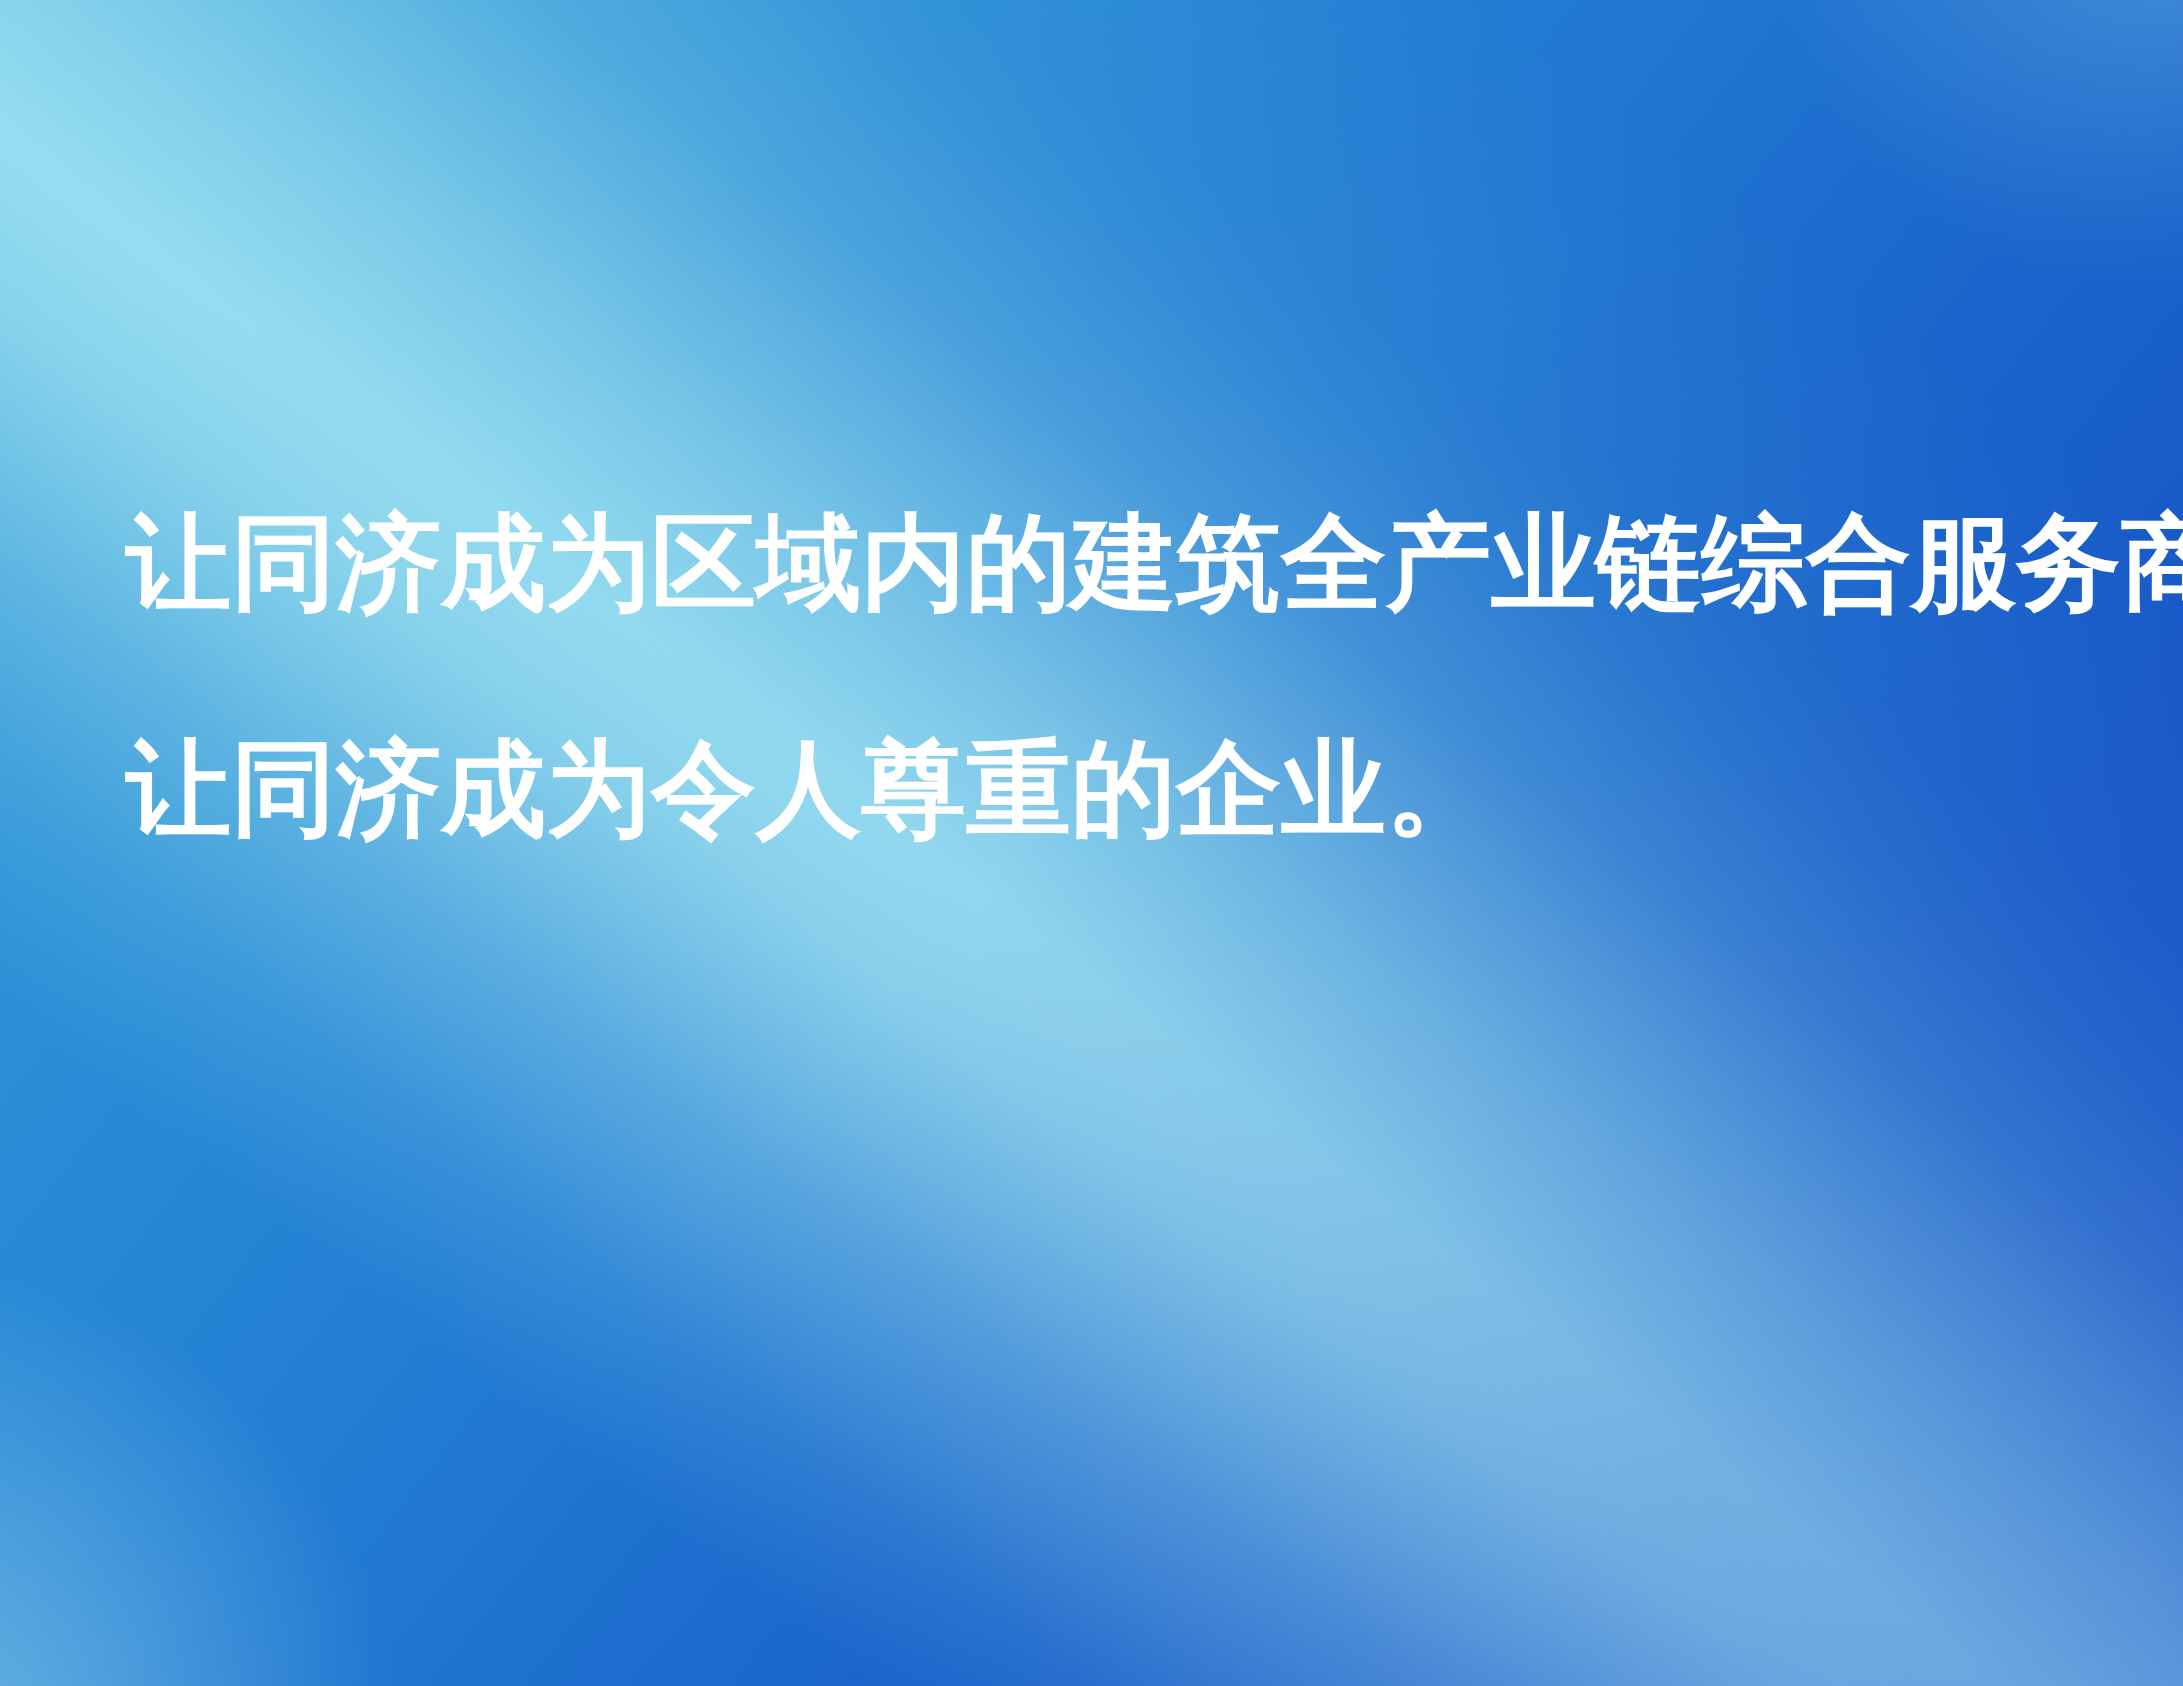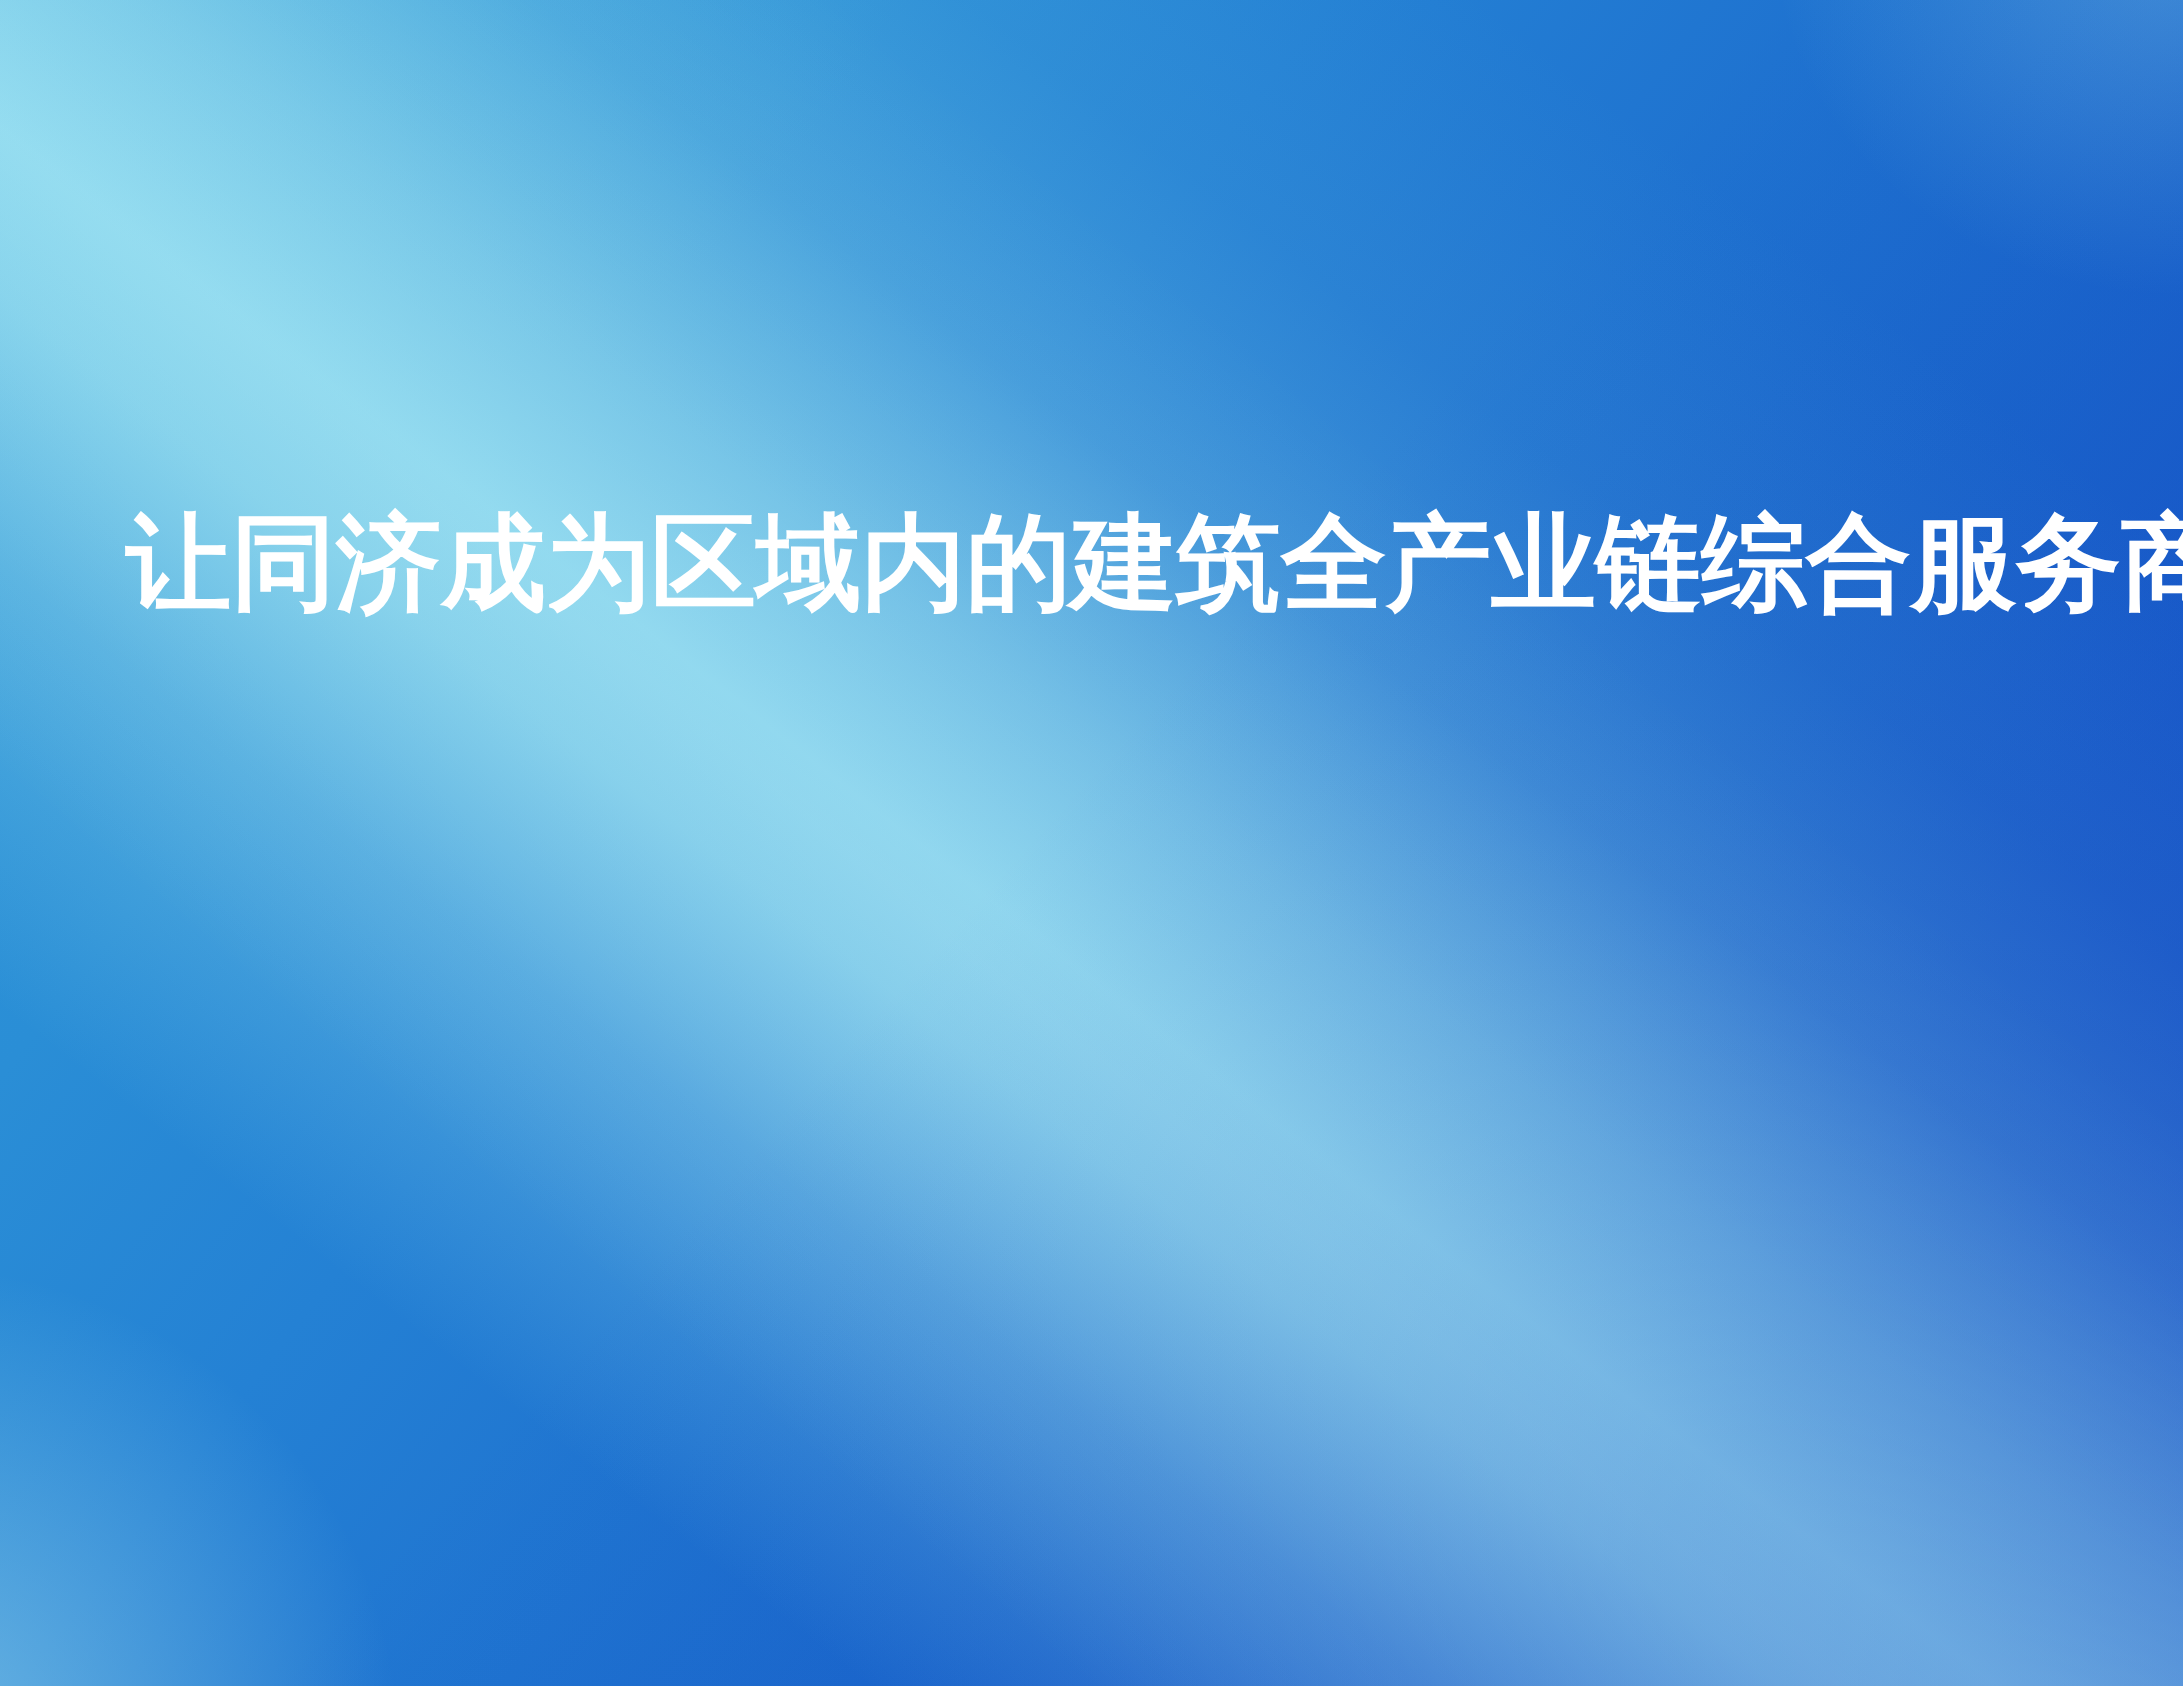--- a/index.html
+++ b/index.html
@@ -122,16 +122,17 @@
   <div class="bg-layer bg-base"></div>
   <div class="bg-layer bg-topleft"></div>
   <div class="bg-layer bg-sweep"></div>
   <div class="bg-layer bg-streak"></div>
   <div class="bg-layer bg-blcorner"></div>
   <div class="bg-layer bg-trcorner"></div>
   <div class="bg-layer bg-deep"></div>
 
   <div class="text-block">
     <div class="quote-line">让同济成为区域内的建筑全产业链综合服务商；</div>
+    <div class="quote-line">让同济成为令人尊重的企业。</div>
   </div>
 
 </div>
 
 
 </body></html>

